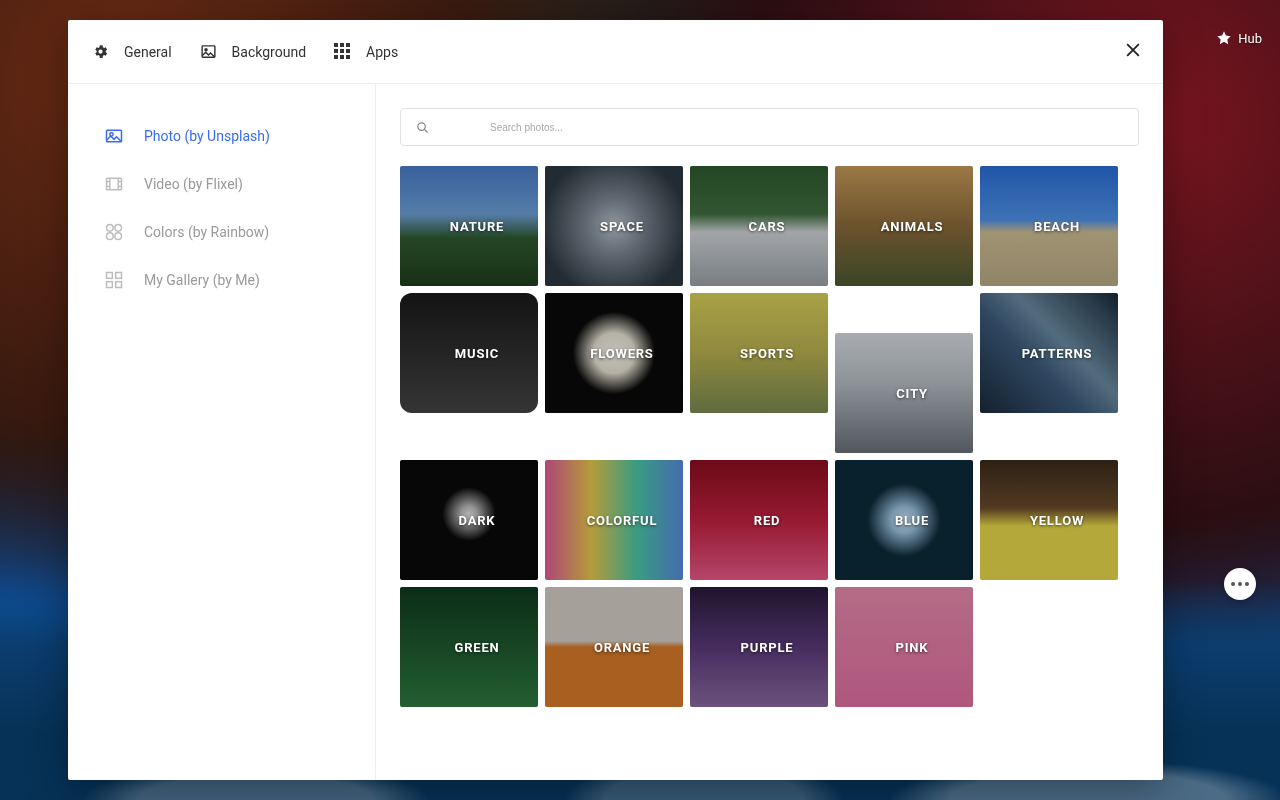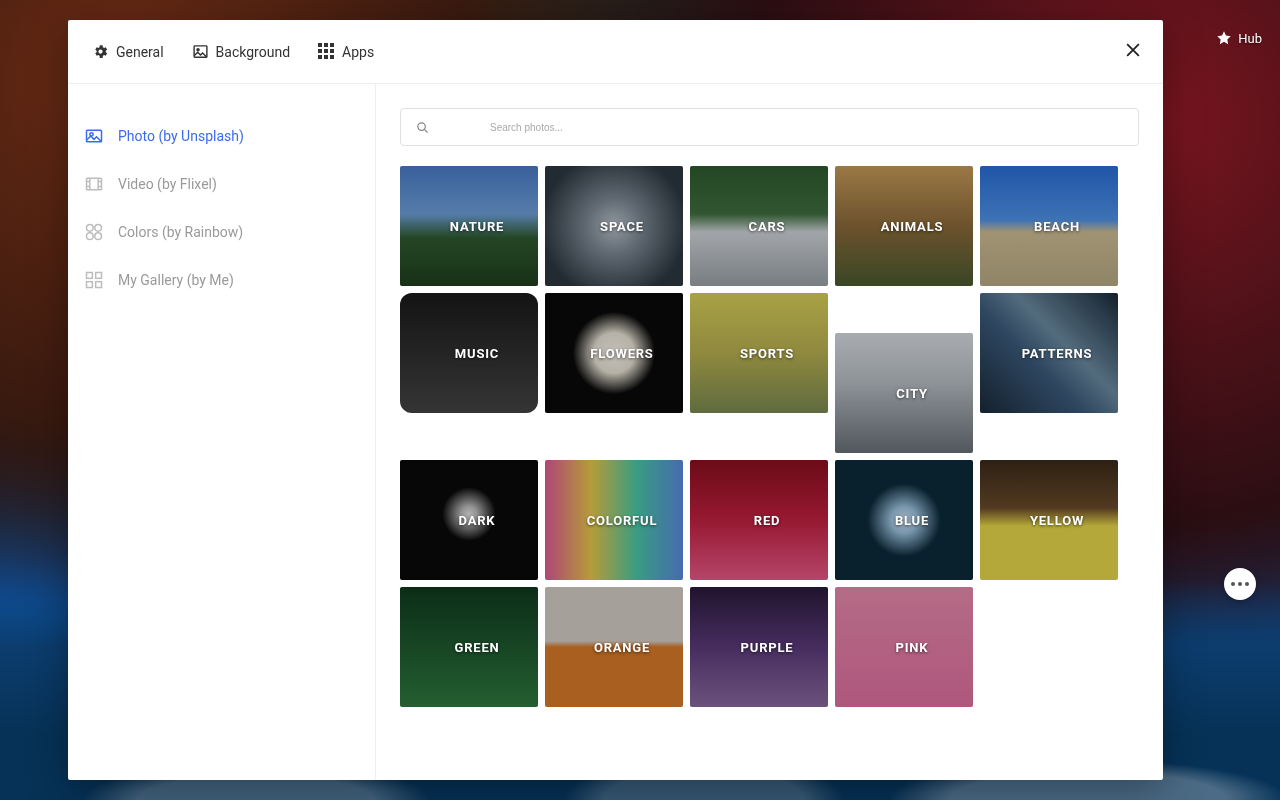--- a/index.html
+++ b/index.html
@@ -36,31 +36,31 @@
   .modal {
     position:absolute; left:68px; top:20px; width:1095px; height:760px;
     background:#fff; border-radius:2px; box-shadow:0 10px 40px rgba(0,0,0,0.35);
     display:flex; flex-direction:column;
   }
   .modal-header {
     height:64px; border-bottom:1px solid #eee; display:flex; align-items:center;
     padding:0 24px; position:relative;
   }
   .tabs { display:flex; gap:28px; align-items:center; }
-  .tab { display:flex; align-items:center; gap:7px; font-size:14px; color:#333; cursor:pointer; }
+  .tab { display:flex; align-items:center; gap:15px; font-size:14px; color:#333; cursor:pointer; }
   .tab svg, .tab .grid-icon { width:17px; height:17px; }
   .grid-icon { display:grid; grid-template-columns:repeat(3,4px); grid-template-rows:repeat(3,4px); gap:2px; }
   .grid-icon i { background:#333; width:4px; height:4px; display:block; }
   .close-btn { position:absolute; right:20px; top:20px; cursor:pointer; }
   .close-btn svg { width:20px; height:20px; }
 
   .modal-body { flex:1; display:flex; min-height:0; }
   .sidebar { width:308px; border-right:1px solid #eee; padding:28px 0 0 0; }
   .side-item {
-    display:flex; align-items:center; gap:14px; padding:14px 16px; font-size:14px;
+    display:flex; align-items:center; gap:20px; padding:14px 36px; font-size:14px;
     color:#9a9a9a; cursor:pointer;
   }
   .side-item.active { color:#3b6bf2; }
   .side-item svg { width:20px; height:20px; flex-shrink:0; }
   .side-item.active svg { stroke:#3b6bf2; fill:none; }
   .side-item:not(.active) svg { stroke:#bdbdbd; fill:none; }
 
   .content { flex:1; padding:24px 24px 0 24px; overflow:auto; }
   .search-wrap {
     display:flex; align-items:center; gap:12px; border:1px solid #e0e0e0; border-radius:4px;

